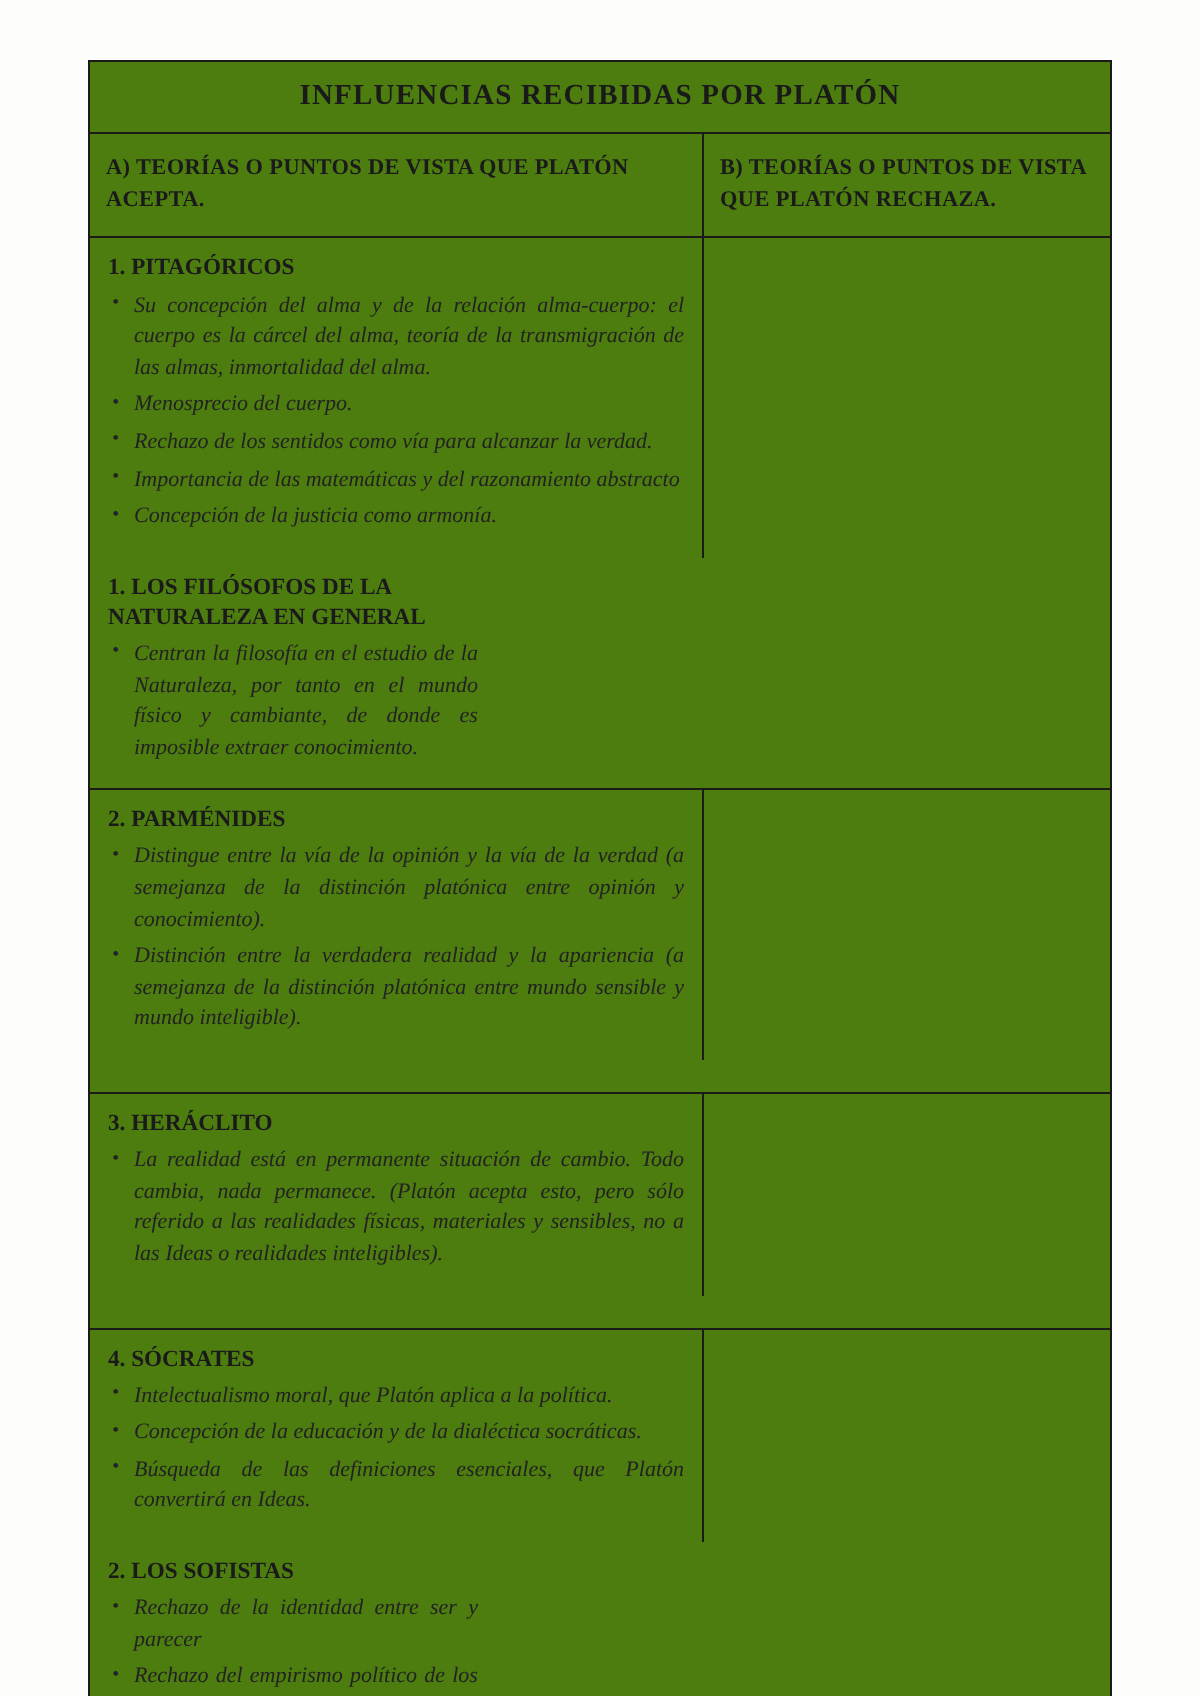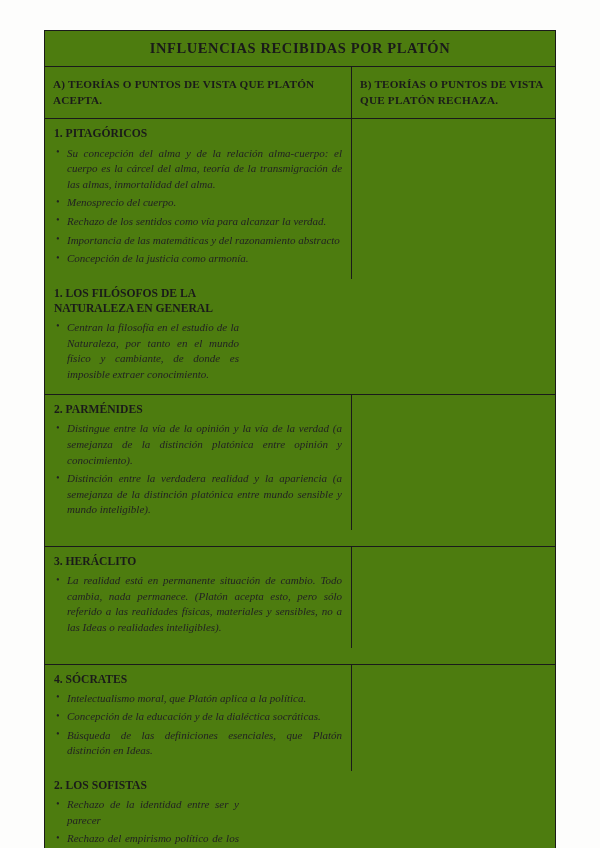--- a/index.html
+++ b/index.html
@@ -157,21 +157,21 @@
       </div>
       <div class="cell col-b empty-cell"></div>
     </div>
 
     <div class="body-row">
       <div class="cell col-a">
         <div class="sec-title">4. SÓCRATES</div>
         <ul class="items">
           <li>Intelectualismo moral, que Platón aplica a la política.</li>
           <li>Concepción de la educación y de la dialéctica socráticas.</li>
-          <li>Búsqueda de las definiciones esenciales, que Platón distinción en Ideas.</li>
+          <li>Búsqueda de las definiciones esenciales, que Platón convertirá en Ideas.</li>
         </ul>
       </div>
       <div class="cell col-b">
         <div class="sec-title">2. LOS SOFISTAS</div>
         <ul class="items">
           <li>Rechazo de la identidad entre ser y parecer</li>
           <li>Rechazo del empirismo político de los sofistas.</li>
           <li>Rechazo de su forma de sensibles y practicar la educación.</li>
         </ul>
       </div>

